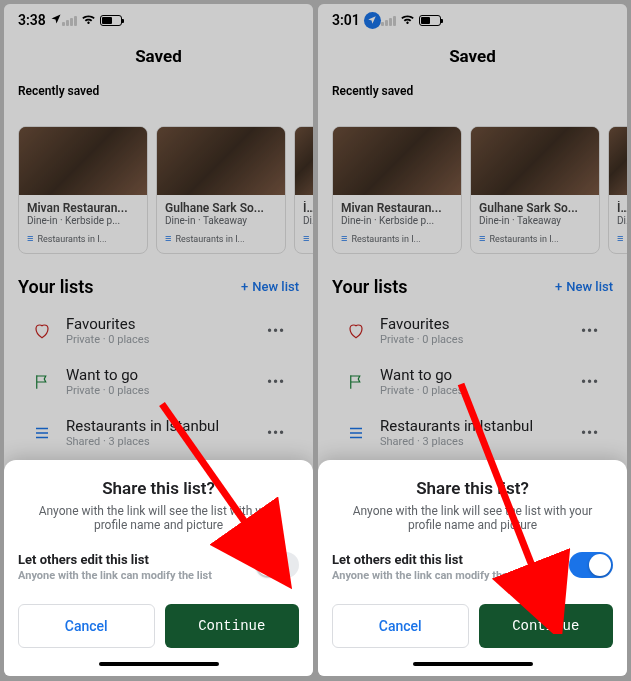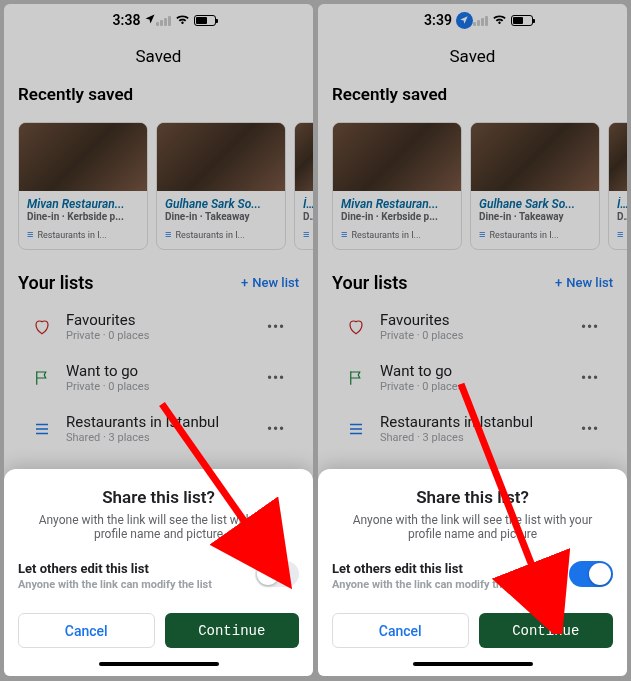--- a/index.html
+++ b/index.html
@@ -11,47 +11,47 @@
     height: 672px;
     background: #fff;
     border-radius: 6px;
     overflow: hidden;
   }
   .dim {
     position: absolute; inset: 0; background: rgba(0,0,0,0.20); z-index: 5;
     pointer-events: none;
   }
   .status {
-    display: flex; justify-content: center; align-items: center;
+    display: flex; justify-content: flex-start; align-items: center;
     height: 28px; padding: 4px 2px 0 14px; font-size: 14px; font-weight: 600;
   }
   .status-left { display:flex; align-items:center; gap:4px; }
   .status-right { display:flex; align-items:center; gap:4px; font-size:12px;}
   .loc-icon svg { width:12px; height:12px; }
   .bubble { background:#1a73e8; color:#fff; width:17px; height:17px; border-radius:50%; display:flex; align-items:center; justify-content:center;}
   .bubble svg { width:10px; height:10px; }
   .signal { display:flex; align-items:flex-end; gap:1px; height:12px;}
   .signal span { width:3px; background:#ccc; border-radius:1px; display:block;}
   .signal span:nth-child(1){height:4px;}
   .signal span:nth-child(2){height:6px;}
   .signal span:nth-child(3){height:8px;}
   .signal span:nth-child(4){height:10px; background:#ccc;}
   .wifi svg { width:15px; height:12px; }
   .batt { width:22px; height:11px; border:1px solid #000; border-radius:3px; position:relative;}
   .batt::after { content:''; position:absolute; right:-3px; top:3px; width:2px; height:4px; background:#000; border-radius:0 1px 1px 0;}
   .batt-fill { position:absolute; left:1px; top:1px; bottom:1px; background:#000; border-radius:1px;}
-  .header { text-align:center; font-size:17px; font-weight:400; padding:14px 8px 18px; }
-  .section-title { font-size:17px; font-weight:600; padding:0 14px 18px; }
+  .header { text-align:center; font-size:17px; font-weight:700; padding:14px 8px 18px; }
+  .section-title { font-size:12px; font-weight:600; padding:0 14px 28px; }
   .cards { display:flex; gap:8px; padding:0 14px; overflow:hidden; }
   .card { flex:0 0 130px; border:1px solid #e0e0e0; border-radius:8px; overflow:hidden; background:#fff;}
   .card-img { height:68px; background:#5a4436; position:relative; }
   .card-img::before{content:'';position:absolute;inset:0;background:linear-gradient(135deg,#6b4e3a 0%,#3d2e22 50%,#7a5843 100%);}
   .card-body { padding:6px 8px 8px; }
-  .card-title { font-size:12px; font-weight:600; white-space:nowrap; overflow:hidden; text-overflow:ellipsis; color:#0369a1;font-style:italic;}
-  .card-sub { font-size:10px; color:#5f6368; white-space:nowrap; overflow:hidden; text-overflow:ellipsis;font-weight:bold;}
+  .card-title { font-size:12px; font-weight:600; white-space:nowrap; overflow:hidden; text-overflow:ellipsis; color:#404040;}
+  .card-sub { font-size:10px; color:#5f6368; white-space:nowrap; overflow:hidden; text-overflow:ellipsis;}
   .card-tag { margin-top:6px; font-size:9px; color:#5f6368; display:flex; align-items:center; gap:4px; white-space:nowrap; overflow:hidden; text-overflow:ellipsis;}
   .tag-ico { color:#1a73e8; font-size:11px;}
   .card.peek { flex:0 0 34px;}
   .lists-head { display:flex; justify-content:space-between; align-items:center; padding:22px 14px 8px;}
   .lists-head h2 { font-size:18px; font-weight:600;}
   .new-list { color:#1a73e8; font-size:13px; font-weight:500; display:flex; align-items:center; gap:4px;}
   .list-row { display:flex; align-items:center; padding:10px 28px; gap:14px;}
   .list-icon { width:20px; display:flex; align-items:center; justify-content:center;}
   .list-icon svg { width:18px; height:18px; }
   .list-main { flex:1; min-width:0;}
@@ -70,21 +70,21 @@
   .edit-text { flex:1;font-weight:bold;}
   .edit-title { font-size:13px; color:#202124; margin-bottom:2px;}
   .edit-sub { font-size:11px; color:#9aa0a6;}
   .toggle { width:44px; height:26px; border-radius:13px; position:relative; flex-shrink:0;}
   .toggle.off { background:#e8eaed;}
   .toggle.on { background:#1a73e8;}
   .knob { width:22px; height:22px; border-radius:50%; background:#fff; position:absolute; top:2px; box-shadow:0 1px 3px rgba(0,0,0,0.3);}
   .toggle.off .knob { left:2px;}
   .toggle.on .knob { right:2px;}
   .btn-row { display:flex; gap:10px; margin-top:22px;}
-  .btn { flex:1; height:35px; border-radius:6px; font-size:14px; font-weight:500; display:flex; align-items:center; justify-content:center;}
+  .btn { flex:1; height:44px; border-radius:6px; font-size:14px; font-weight:500; display:flex; align-items:center; justify-content:center;}
   .btn.cancel { background:#fff; border:1px solid #dadce0; color:#1a73e8;}
   .btn.continue { background:#14532d; color:#fff;font-family:Liberation Mono, monospace;}
   .home-bar { width:120px; height:4px; background:#000; border-radius:3px; margin:14px auto 2px;}
   
   .arrow { position:absolute; z-index:20; pointer-events:none;}
 </style>
 </head>
 <body>
 
 <div class="frame">
@@ -231,21 +231,21 @@
         </defs>
       <line x1="10" y1="10" x2="128" y2="178" stroke="#ff0000" stroke-width="7" marker-end="url(#ah1)"></line>
     </svg>
   </div>
 
   <div class="phone">
     <div class="dim"></div>
 
     <div class="status">
       <div class="status-left">
-        <span>3:39</span>
+        <span>3:01</span>
         <span class="bubble">
           <svg viewBox="0 0 24 24">
               <path d="M3 11 L21 3 L13 21 L11 13 Z" fill="#fff"></path>
             </svg>
         </span>
       </div>
       <div class="status-right">
         <span class="signal">
             <span></span>
             <span></span>

